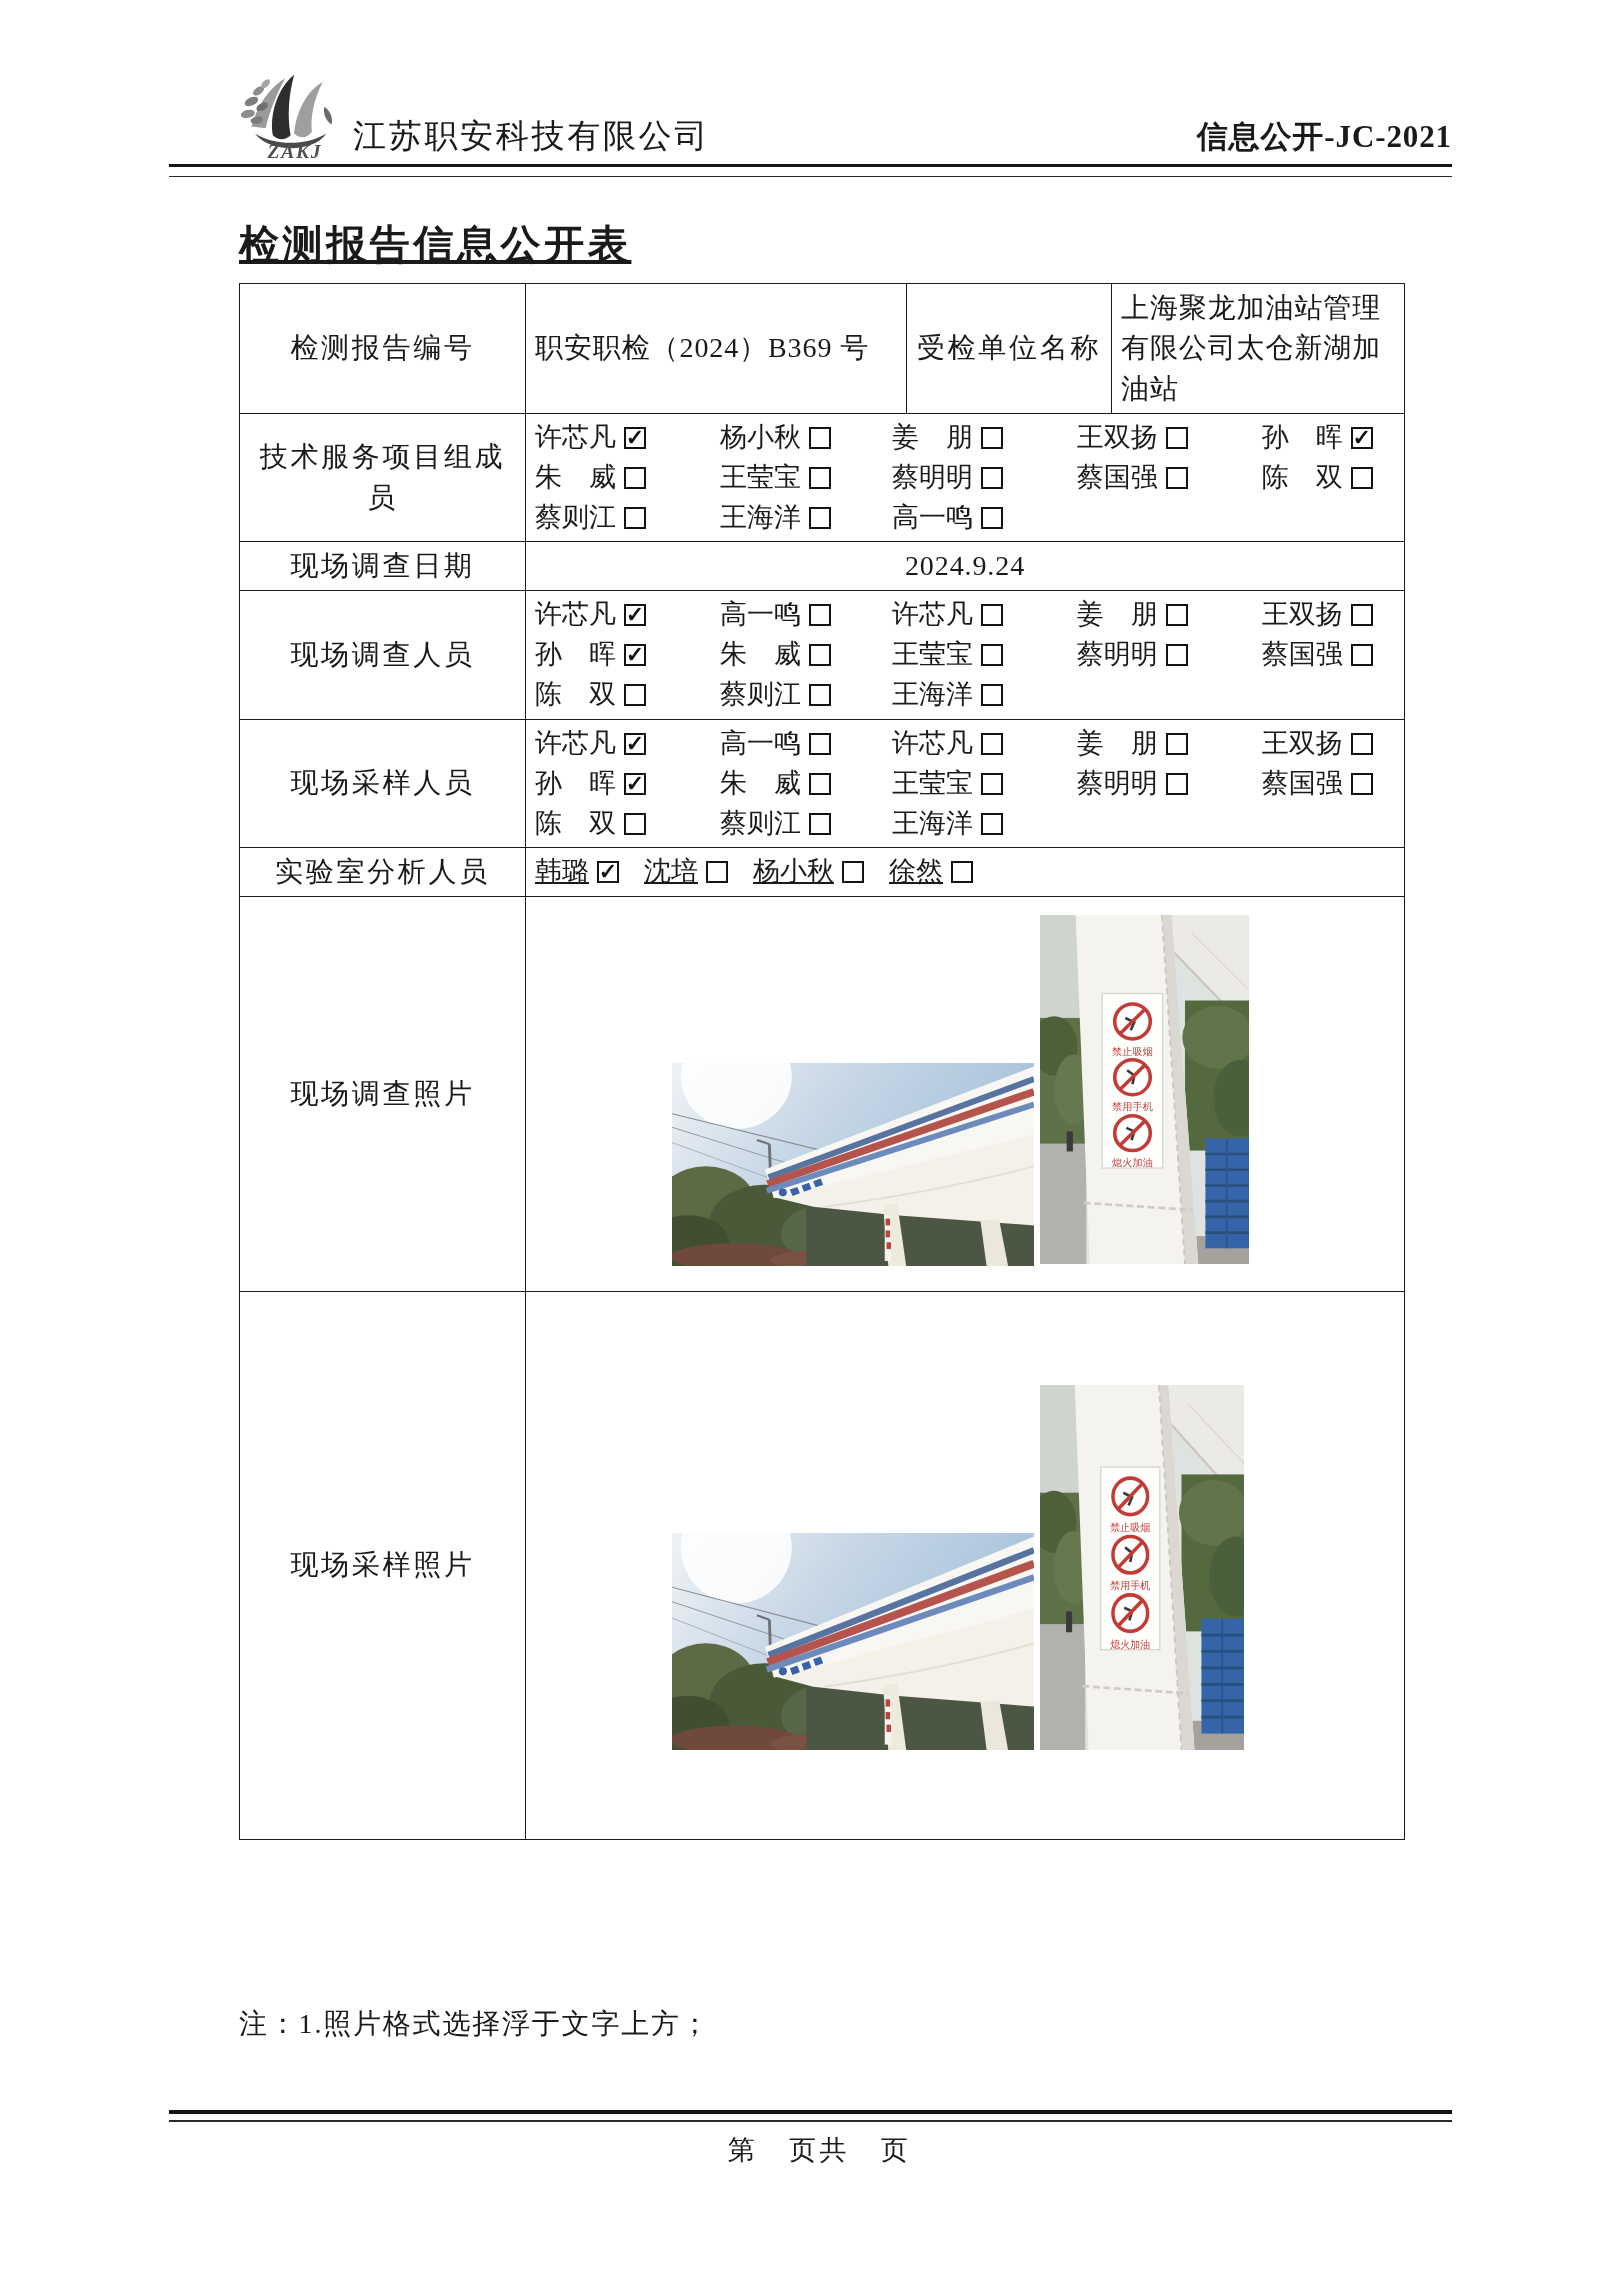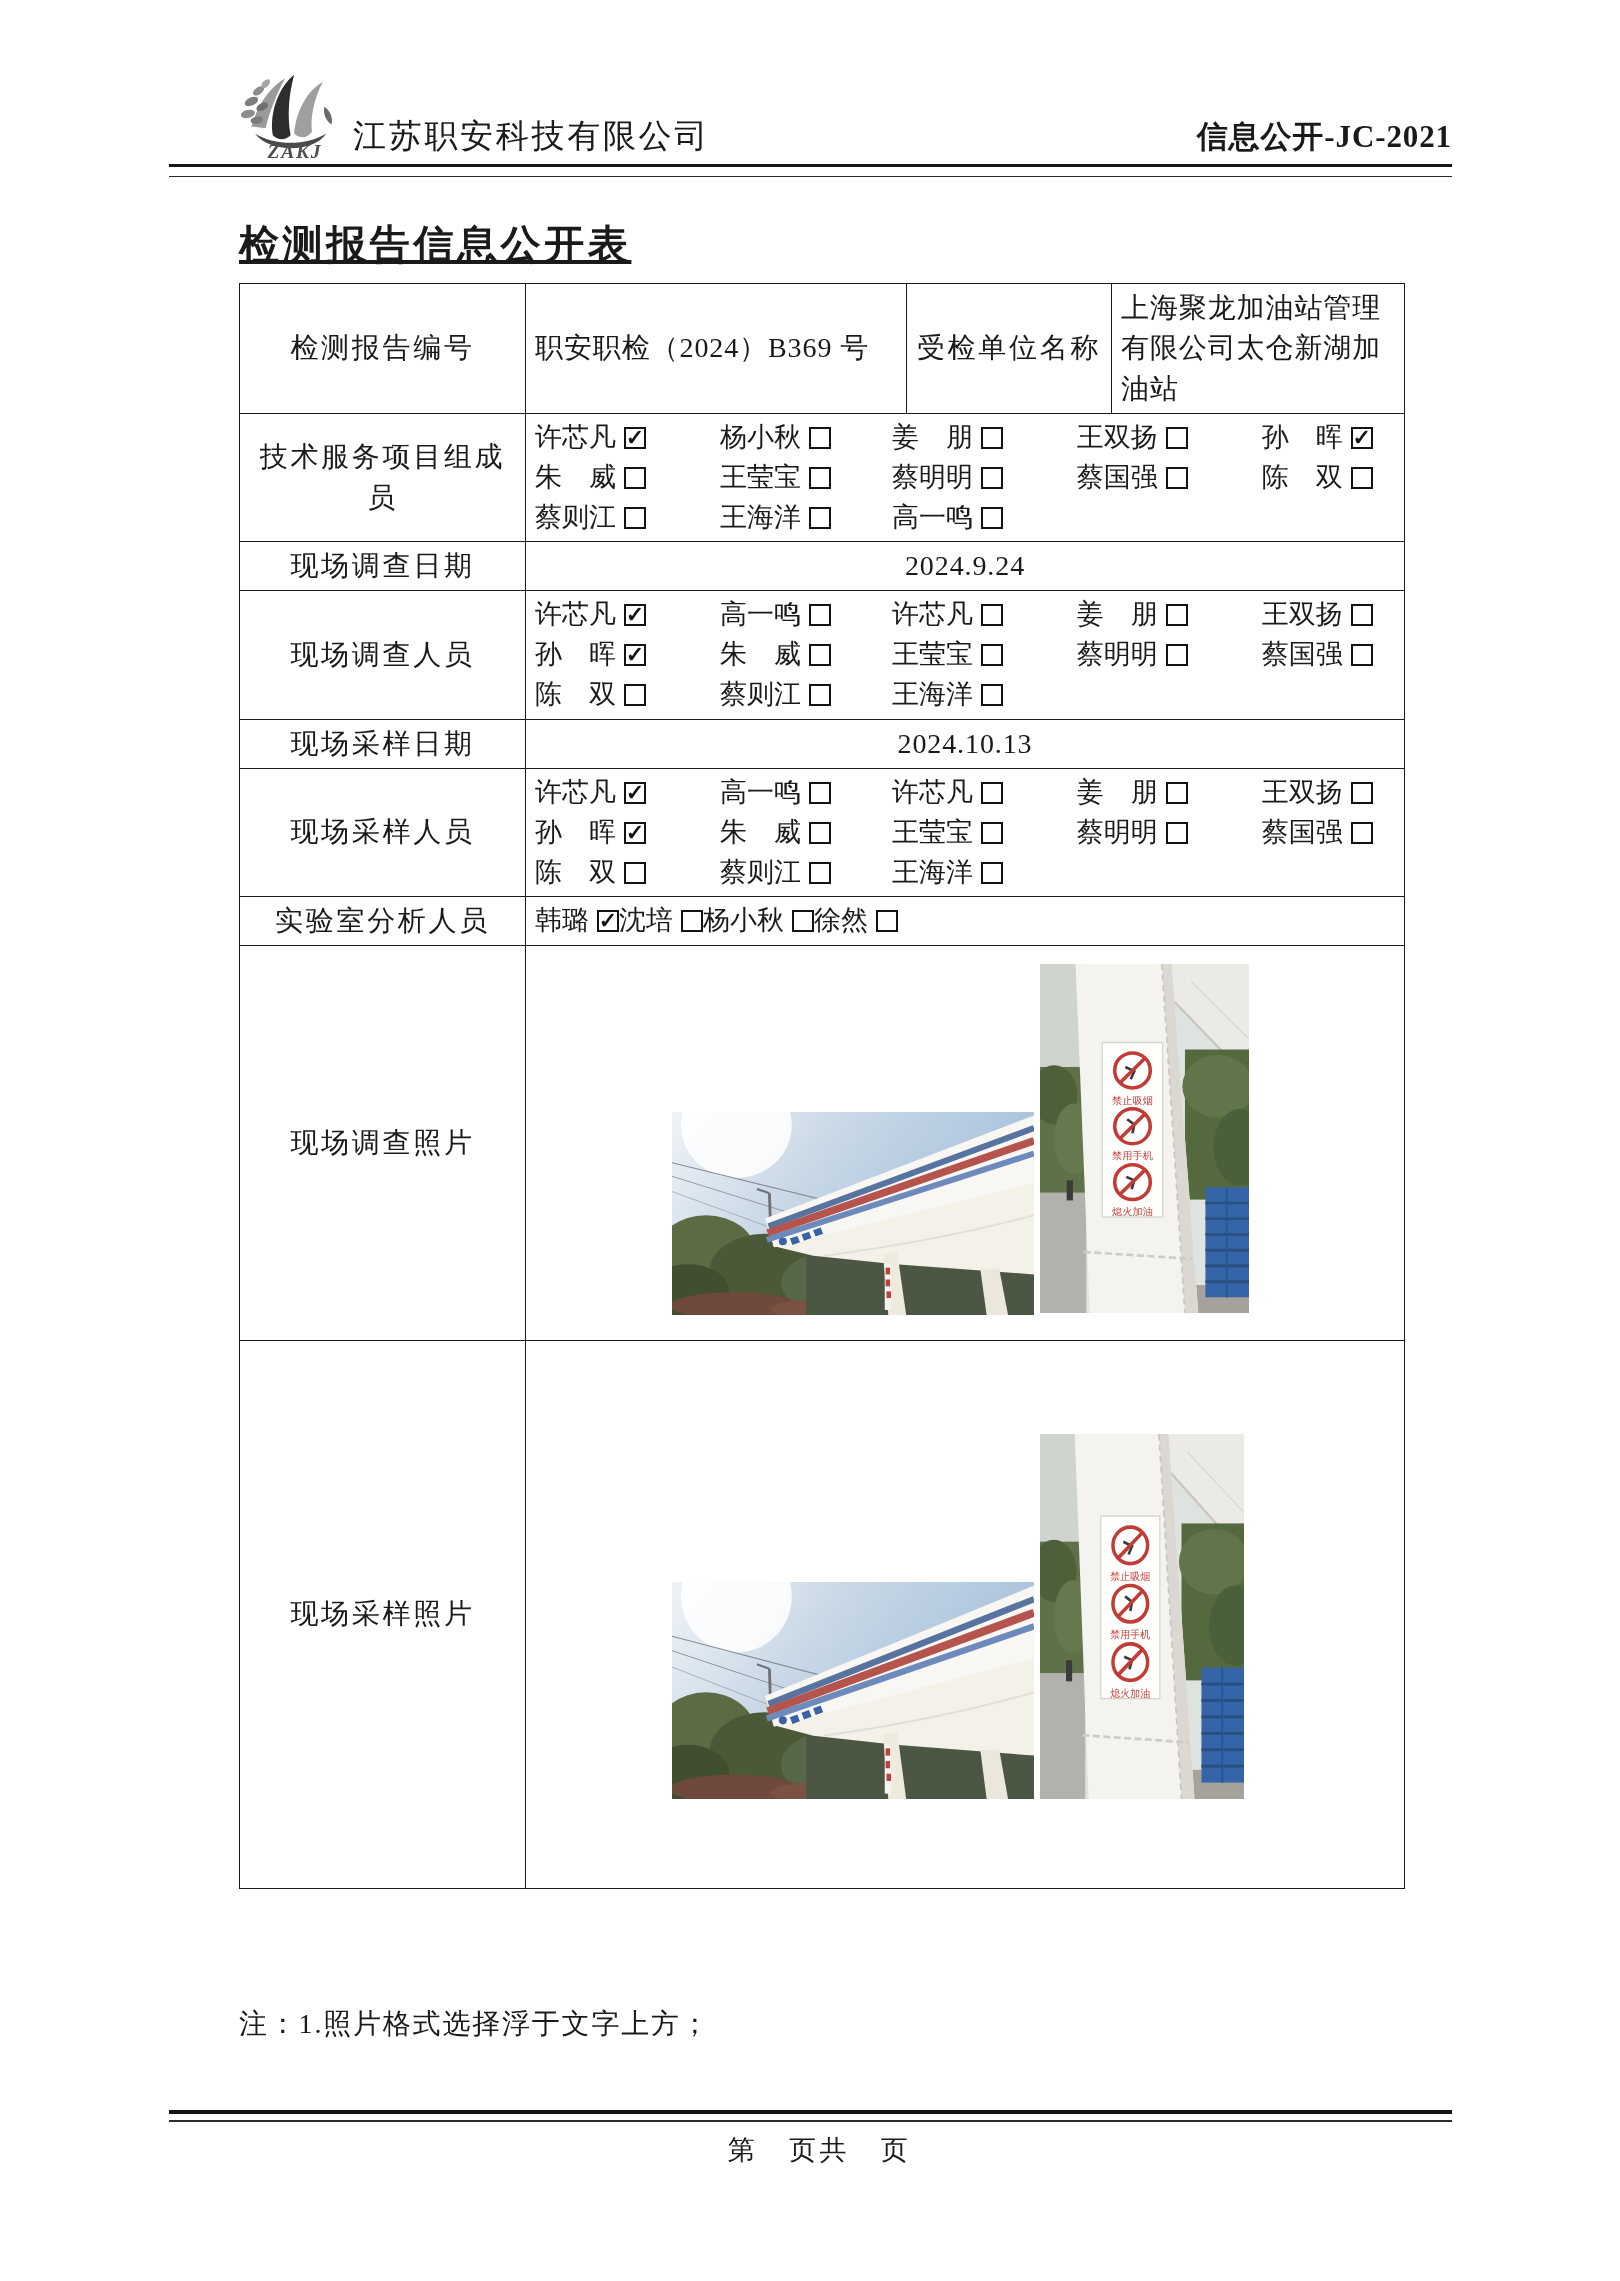--- a/index.html
+++ b/index.html
@@ -26,21 +26,21 @@
   tr.r5{height:129px;}tr.r6{height:49px;}tr.r7{height:123px;}tr.r8{height:44px;}
   tr.r9{height:43px;}tr.r10{height:395px;}tr.r11{height:548px;}
   td.lbl{text-align:center;letter-spacing:2.7px;}
   td.val{text-align:left;letter-spacing:0.9px;}
   td.date{text-align:center;font-size:29px;letter-spacing:0.9px;}
   td.staff-cell{padding:3.6px 7.1px 3.6px 12.5px;}
   .staff-line{display:grid;grid-template-columns:21.5% 20% 21.5% 21.5% 15.5%;align-items:center;height:40px;}
   .staff-item{display:inline-flex;align-items:center;gap:8px;font-size:27px;white-space:nowrap;}
   .cbox{width:18px;height:18px;border:2.7px solid #131313;display:inline-flex;align-items:center;
         justify-content:center;font-size:22px;font-weight:700;line-height:1;flex:none;color:#111;}
-  td.lab-cell .staff-line{display:flex;height:auto;}
+  td.lab-cell .staff-line{display:flex;gap:25px;height:auto;text-decoration:underline;}
   td.photo-cell{position:relative;padding:0;}
   .photo{position:absolute;}
   .ph-canopy-a{left:146px;top:166px;width:362px;height:203px;}
   .ph-pillar-a{left:514px;top:18px;width:209px;height:349px;}
   .ph-canopy-b{left:146px;top:241px;width:362px;height:217px;}
   .ph-pillar-b{left:514px;top:93px;width:204px;height:365px;}
   .photo svg{width:100%;height:100%;display:block;}
 
   
   .note{position:absolute;left:239px;top:2005px;font-size:28px;letter-spacing:1.8px;}
@@ -218,24 +218,20 @@
               <span class="cbox"></span>
             </span>
             <span class="staff-item">
               <span class="staff-name">王海洋</span>
               <span class="cbox"></span>
             </span>
           </div>
         </td>
   </tr>
 
-  <tr class="r6">
-    <td class="lbl">现场采样日期</td>
-    <td class="date" colspan="3">2024.10.13</td>
-  </tr>
 
   <tr class="r7">
     <td class="lbl">现场采样人员</td>
     <td class="staff-cell" colspan="3">
           <div class="staff-line">
             <span class="staff-item">
               <span class="staff-name">许芯凡</span>
               <span class="cbox">✓</span>
             </span>
             <span class="staff-item">

